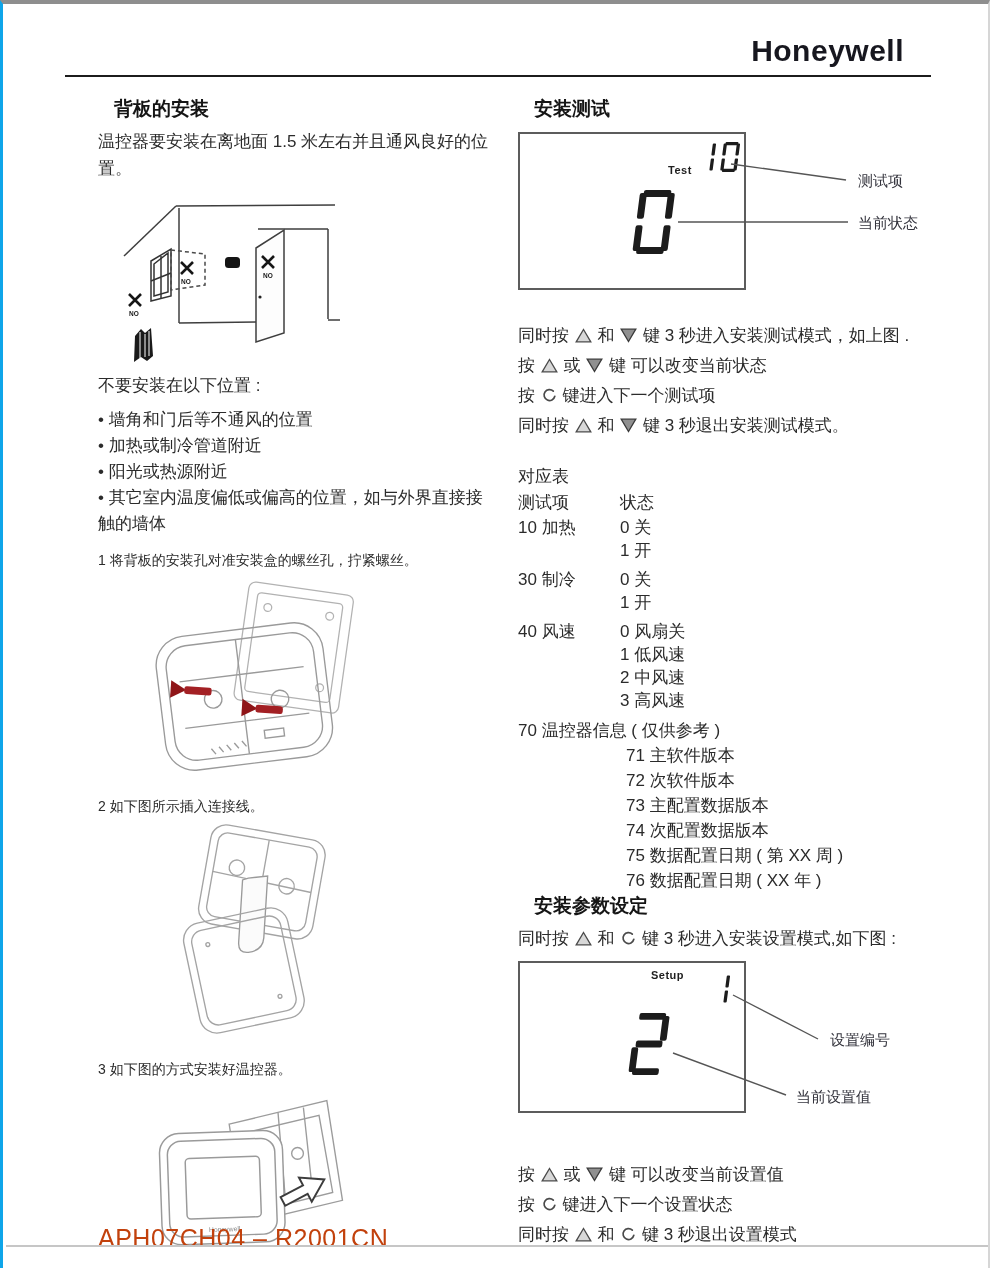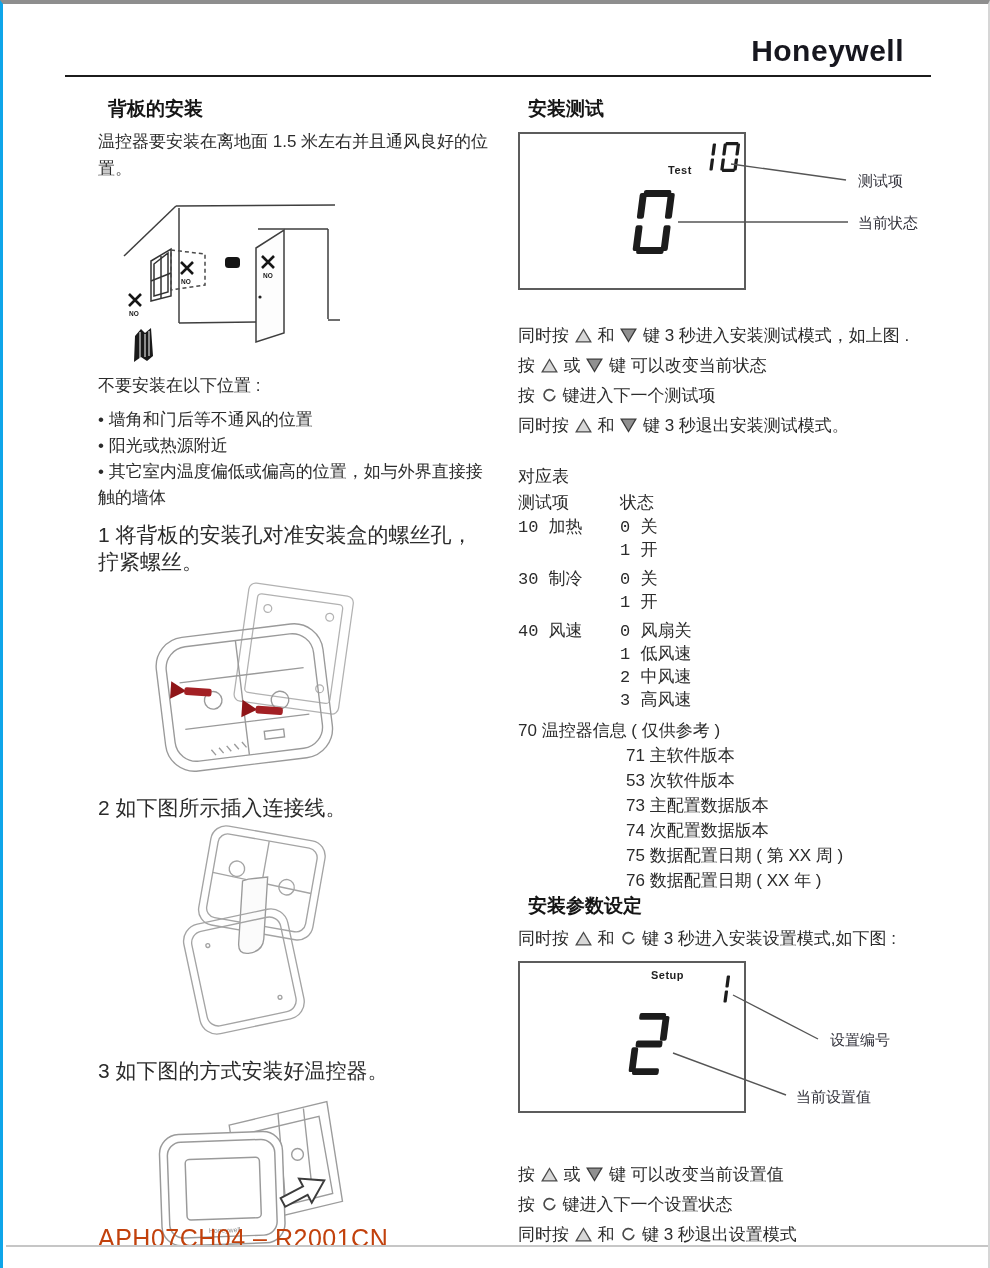--- a/index.html
+++ b/index.html
@@ -22,25 +22,25 @@
   .header-rule{
     position:absolute;left:62px;top:71px;width:866px;
     border-top:2px solid #1c1c1c;
   }
   .bottom-rule{
     position:absolute;left:3px;right:0;top:1241px;
     border-top:2px solid #c6c6c6;
   }
   .col-left{position:absolute;left:95px;top:92px;width:392px;}
   .col-right{position:absolute;left:515px;top:92px;width:430px;}
-  h2.sec{font-size:19px;font-weight:bold;color:#151515;margin:0 0 6px 10px;}
+  h2.sec{font-size:19px;font-weight:bold;color:#151515;margin:0 0 6px 16px;}
   .body-text{font-size:17px;line-height:27px;margin:0;}
   .avoid-list{margin:8px 0 0 0;padding:0;list-style:none;font-size:17px;line-height:26px;}
   .avoid-list li::before{content:"• ";}
-  .step-line{font-size:21px;line-height:27px;margin:10px 0 2px 0;}
+  .step-line{font-size:14px;line-height:27px;margin:10px 0 2px 0;}
   .fig{display:block;margin:4px 0 0 0;}
   .footer-model{
     position:absolute;left:95px;top:1220px;
     font-size:25px;color:#c2410c;letter-spacing:.5px;
   }
   
   .lcd-fig{position:relative;width:430px;padding-left:8px;}
   .lcd-fig.test{height:176px;margin-top:10px;}
   .lcd-fig.setup{height:186px;margin-top:6px;}
   .lcd-box{position:absolute;border:2px solid #5c5c5c;background:#fff;box-sizing:border-box;}
@@ -49,21 +49,21 @@
   .callout-label{position:absolute;font-size:15px;color:#33333c;white-space:nowrap;}
   .leader{position:absolute;left:0;top:0;pointer-events:none;}
   
   .key-lines{margin-top:14px;}
   .key-line{font-size:17px;line-height:28px;}
   .key-icon{display:inline-block;vertical-align:-2px;margin:0 1px;}
   
   .map-table{margin-top:22px;font-size:17px;}
   .tbl-title{line-height:26px;}
   .trow{display:grid;grid-template-columns:102px 1fr;line-height:23px;}
-  .tgroup{margin-bottom:6px;font-family:Liberation Mono, monospace;}
+  .tgroup{margin-bottom:6px;}
   .thead-row{line-height:25px;margin-bottom:1px;}
   .info-item{line-height:25px;}
   .sub-item{padding-left:108px;line-height:25px;}
   .setup-head{margin-top:26px;}
 </style>
 </head>
 <body>
 
 <div class="page">
 
@@ -101,20 +101,21 @@
       <circle cx="139" cy="111" r="1.6" fill="#222"></circle>
       <g>
         <polygon points="14,150 20,143 24,147 30,142 32,170 26,175 20,171 13,176" fill="#1a1a1a"></polygon>
         <path d="M19,146 L19,172 M24,148 L24,171 M28,145 L28,170" stroke="#ffffff" stroke-width="1"></path>
       </g>
     </svg>
 
     <p class="body-text" style="margin-top:8px;">不要安装在以下位置 :</p>
     <ul class="avoid-list">
       <li>墙角和门后等不通风的位置</li>
+      <li>加热或制冷管道附近</li>
       <li>阳光或热源附近</li>
       <li>其它室内温度偏低或偏高的位置，如与外界直接接触的墙体</li>
     </ul>
 
     <p class="step-line">1 将背板的安装孔对准安装盒的螺丝孔，拧紧螺丝。</p>
 
     <svg class="fig" width="330" height="205" viewBox="0 0 330 210" style="margin-left:14px;">
       <g stroke="#b2b2b2" stroke-width="1.3" fill="none" transform="rotate(8 180 72)">
         <rect x="128" y="10" width="108" height="122" rx="7"></rect>
         <rect x="138" y="20" width="88" height="102" rx="4"></rect>
@@ -286,21 +287,21 @@
             <span></span>
             <span>2 中风速</span>
           </div>
         <div class="trow">
             <span></span>
             <span>3 高风速</span>
           </div>
       </div>
       <div class="info-item">70 温控器信息 ( 仅供参考 )</div>
       <div class="sub-item">71 主软件版本</div>
-      <div class="sub-item">53 次软件版本</div>
+      <div class="sub-item">72 次软件版本</div>
       <div class="sub-item">73 主配置数据版本</div>
       <div class="sub-item">74 次配置数据版本</div>
       <div class="sub-item">75 数据配置日期 ( 第 XX 周 )</div>
       <div class="sub-item">76 数据配置日期 ( XX 年 )</div>
     </div>
 
     <h2 class="sec setup-head">安装参数设定</h2>
     <div class="key-line">同时按 <span class="key-icon"><svg width="17" height="15" viewBox="0 0 17 15">
             <polygon points="8.5,1.5 15.8,13.8 1.2,13.8" fill="#d8d8d8" stroke="#4a4a4a" stroke-width="1.3"></polygon>
           </svg></span> 和 <span class="key-icon"><svg width="16" height="15" viewBox="0 0 16 16">

